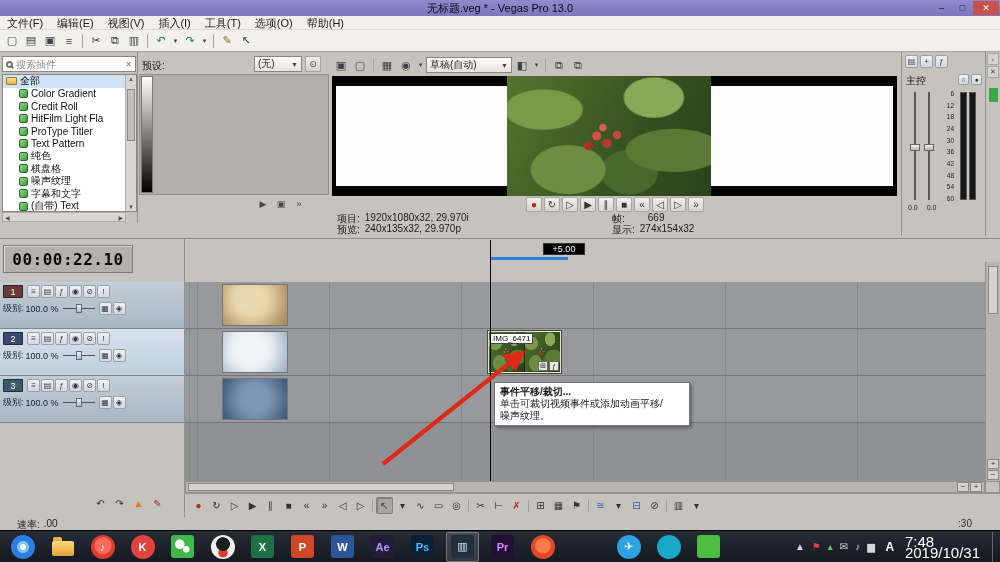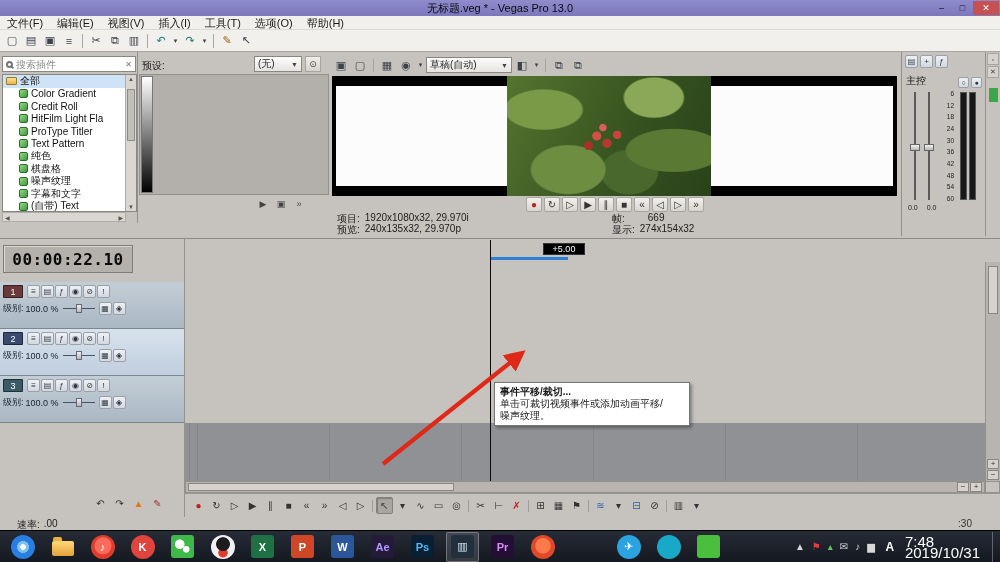--- a/index.html
+++ b/index.html
@@ -80,21 +80,21 @@
   .inf{position:absolute;font-size:10px;color:#1c1c1c;display:flex;gap:5px;white-space:nowrap}
   .inf-project{left:337px;top:212px}.inf-frame{left:612px;top:212px}
   .inf-preview{left:337px;top:223px}.inf-display{left:612px;top:223px}
   .inf .val{color:#1c1c1c}
   .inf-frame .val{margin-left:18px}
 
   
   .mixer{position:absolute;left:901px;top:52px;width:84px;height:184px;background:#c6c3be;border-left:1px solid #94918c}
   .mx-toolbar{position:absolute;left:3px;top:3px;display:flex;gap:2px}
   .mini{width:13px;height:13px;display:inline-flex;align-items:center;justify-content:center;font-size:8px;border:1px solid #9aa0a8;background:linear-gradient(#eef1f4,#d2d8de);color:#2a3540;border-radius:2px;padding:0}
-  .mx-title-row{position:absolute;left:4px;top:22px;width:76px;display:flex;align-items:flex-end;gap:3px;font-size:10px;color:#111}
+  .mx-title-row{position:absolute;left:4px;top:22px;width:76px;display:flex;align-items:flex-start;gap:3px;font-size:10px;color:#111}
   .mx-title-row .mini{width:11px;height:11px;font-size:7px;margin-left:auto}
   .mx-title-row .mini+.mini{margin-left:0}
   .mx-fader{position:absolute;top:40px;width:10px;height:108px}
   .mx-fader::before{content:"";position:absolute;left:4px;top:0;bottom:0;width:2px;background:#5a5a5a}
   .mx-f1{left:8px}.mx-f2{left:22px}
   .mx-handle{position:absolute;left:0;top:52px;width:10px;height:7px;background:linear-gradient(#f4f4f4,#b4b4b4);border:1px solid #666}
   .mx-scale{position:absolute;left:36px;top:38px;width:16px;height:112px;display:flex;flex-direction:column;justify-content:space-between;font-size:6.5px;color:#222;text-align:right}
   .mx-meter{position:absolute;top:40px;width:7px;height:108px;background:#181818;border:1px solid #555}
   .mx-m1{left:58px}.mx-m2{left:67px}
   .mx-values{position:absolute;left:6px;top:152px;display:flex;gap:9px;font-size:7px;color:#222}
@@ -572,20 +572,47 @@
           </span>
         <span style="display:flex;gap:1px">
 
         <button class="mini">▦</button>
             <button class="mini">◈</button>
           </span>
       </div>
     </div>
   </div>
 
+  <div class="tracks-body">
+    <div class="trow">
+      <div class="bthumb bt1">
+          <i></i>
+        </div>
+    </div>
+    <div class="trow">
+      <div class="bthumb bt2">
+          <i></i>
+        </div>
+      <div class="clip">
+        <span class="clip-frame plant-img"></span>
+        <span class="clip-frame plant-img"></span>
+        <span class="clip-label">IMG_6471</span>
+        <span class="clip-icons">
+
+        <button class="clip-icon">⊞</button>
+            <button class="clip-icon">ƒ</button>
+          </span>
+      </div>
+    </div>
+    <div class="trow">
+      <div class="bthumb bt3">
+          <i></i>
+        </div>
+    </div>
+  </div>
   <div class="below-tracks"></div>
   <div class="left-col-bottom"></div>
   <div class="playhead"></div>
 
   <div class="tooltip">
     <div class="tt-title">事件平移/裁切...</div>
     <div>单击可裁切视频事件或添加动画平移/</div>
     <div>噪声纹理。</div>
   </div>
 

